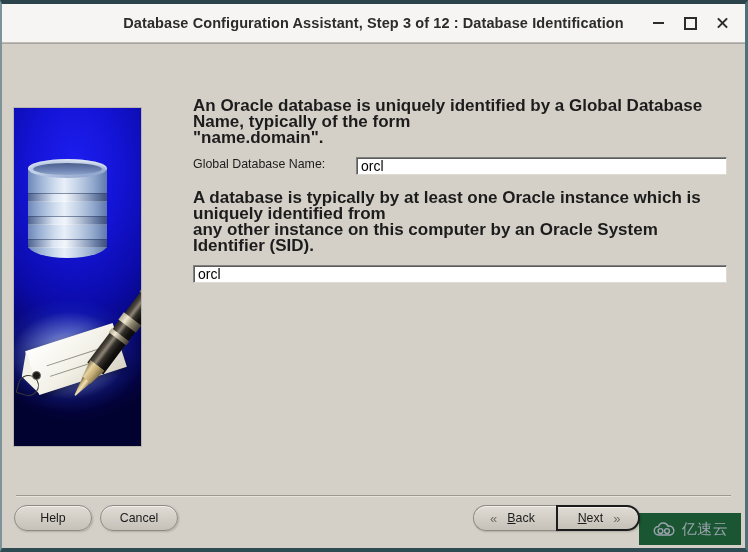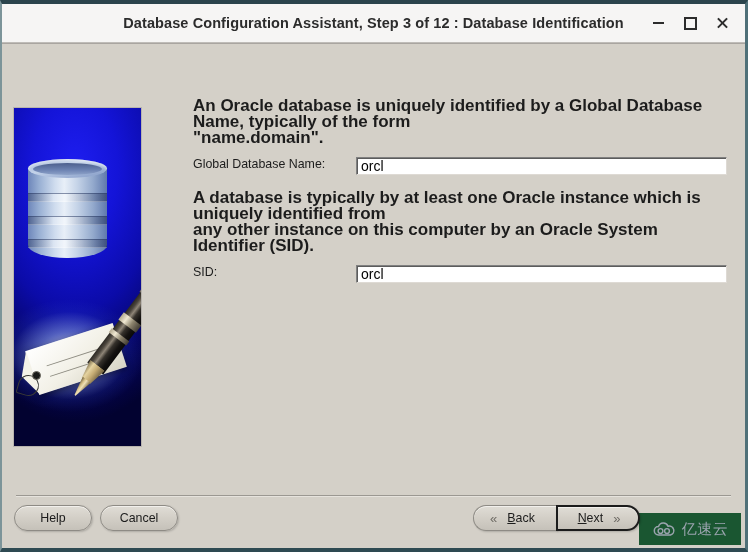--- a/index.html
+++ b/index.html
@@ -485,21 +485,20 @@
         <label class="field-label">Global Database Name:</label>
         <input class="field-input" type="text" autofocus="" value="orcl" style="">
       </div>
 
       <div class="gap"></div>
 
       <p class="para">A database is typically by at least one Oracle instance which is uniquely identified from
 any other instance on this computer by an Oracle System Identifier (SID).</p>
 
       <div class="field-row">
-        <label class="field-label">SID:</label>
         <input class="field-input" type="text" value="orcl" style="">
       </div>
     </div>
 
     <div class="bottom-sep"></div>
 
     <div class="buttonbar">
       <div class="btn-left">
         <button class="pill">Help</button>
         <button class="pill">Cancel</button>

